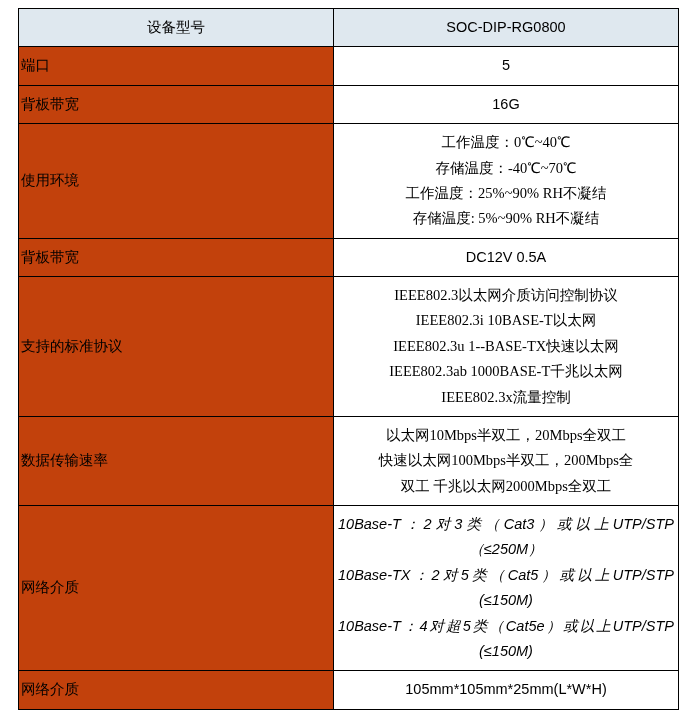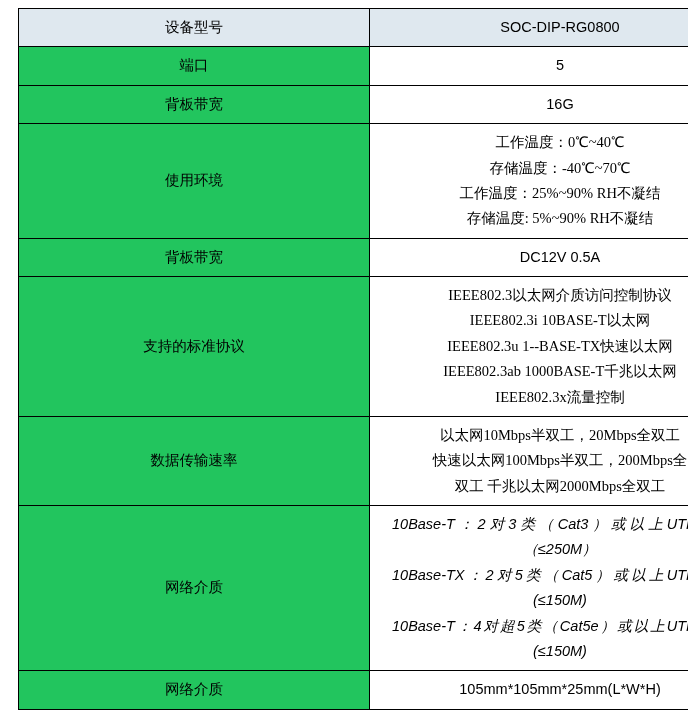--- a/index.html
+++ b/index.html
@@ -20,29 +20,29 @@
     width: 688px;
   }
   table.spec-table {
     border-collapse: collapse;
     width: 652px;
     table-layout: fixed;
     border: 1px solid #000000;
   }
   table.spec-table td {
     border: 1px solid #000000;
-    padding: 6px 20px;
+    padding: 6px 2px;
     font-size: 14.5px;
     line-height: 1.75;
     vertical-align: middle;
   }
   td.label-cell {
     width: 310px;
-    text-align: center;
-    background: #22c55e;
+    text-align: left;
+    background: #c2410c;
   }
   td.value-cell {
     width: 340px;
     background: #ffffff;
   }
   .val-center {
     text-align: center;
   }
   .val-lines {
     text-align: center;

